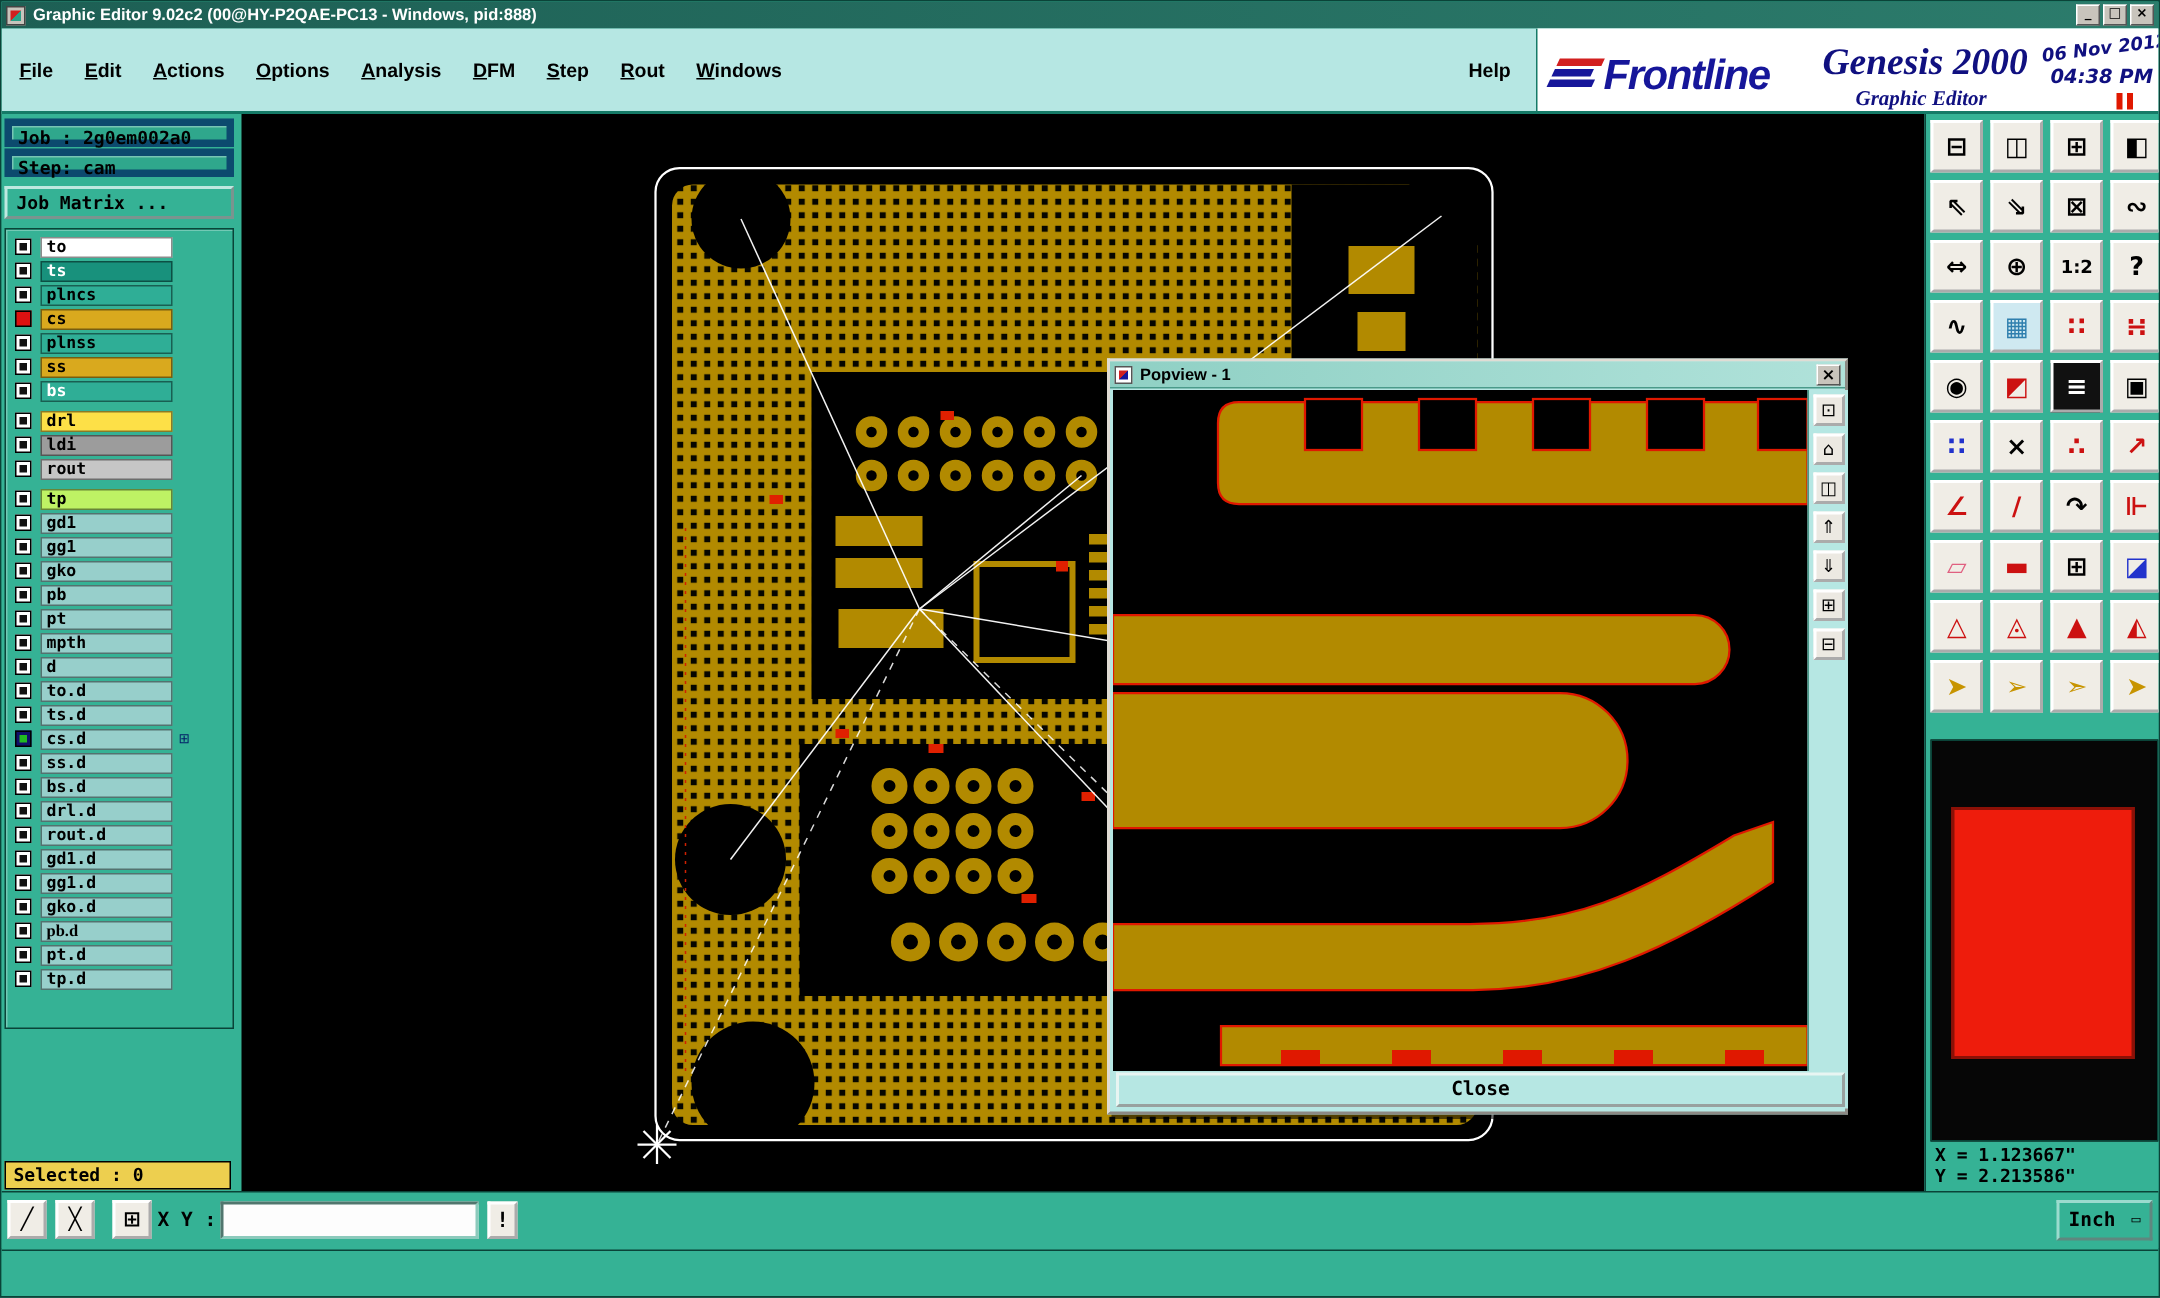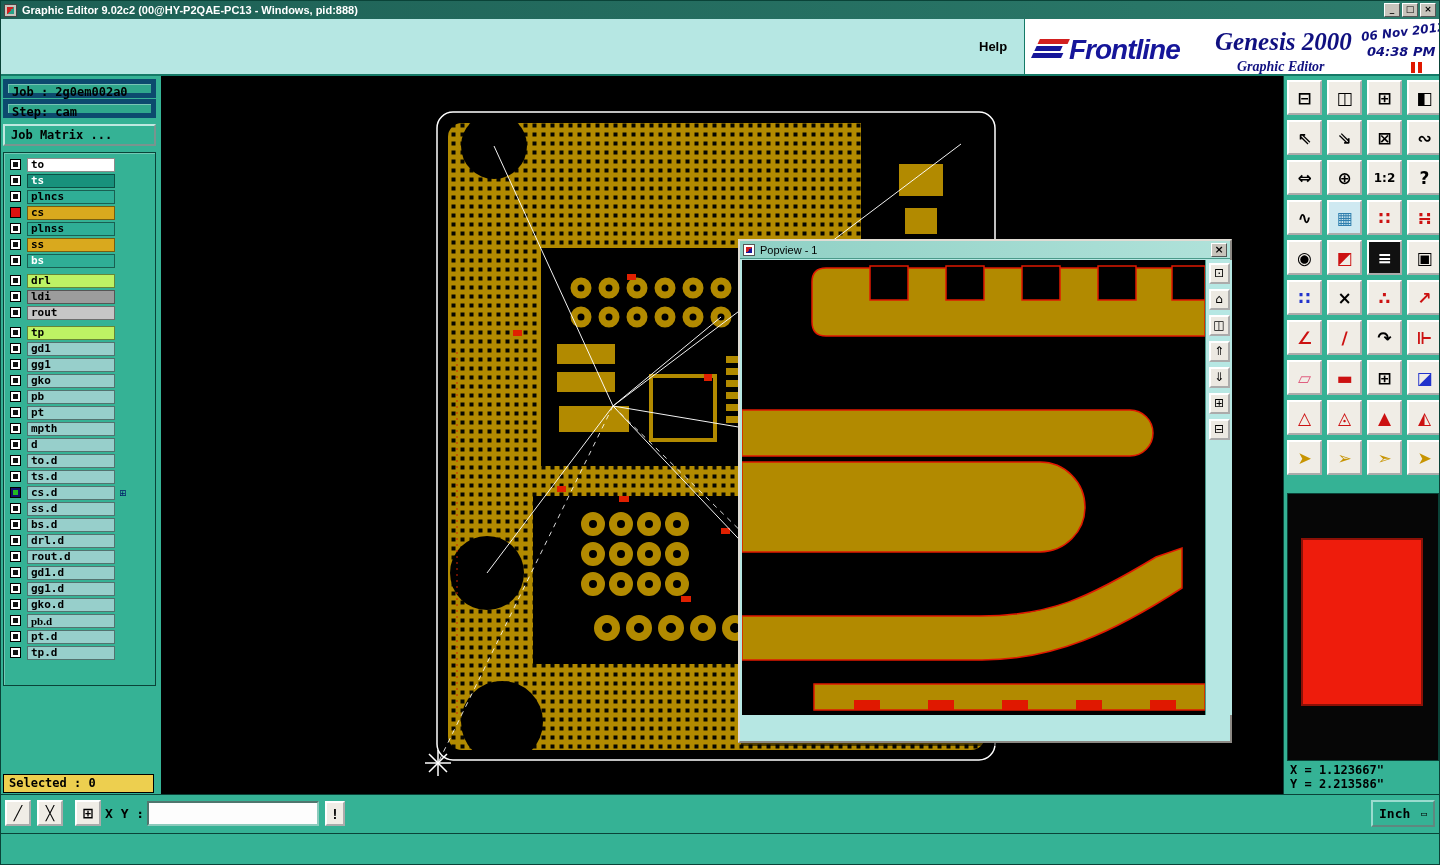--- a/index.html
+++ b/index.html
@@ -70,21 +70,21 @@
   .canvas { position:absolute; left:160px; top:0; width:1122px; height:718px; background:#000; overflow:hidden; }
   .canvas > svg { position:absolute; left:0; top:0; }
 
   
   .popview { position:absolute; left:577px; top:163px; width:494px; height:504px; background:#b6e7e3;
     border:2px outset #e0dcd4; box-shadow:3px 3px 0 rgba(0,0,0,.55); }
   .pv-titlebar { height:18px; background:linear-gradient(90deg,#8fd0c4,#b0e2da); display:flex; align-items:center;
     padding:0 3px; gap:5px; border-bottom:1px solid #4a9a8a; }
   .pv-icon { width:12px; height:12px; background:#fff; border:1px solid #555; position:relative; flex:0 0 auto; }
   .pv-icon::after { content:""; position:absolute; inset:2px; background:linear-gradient(135deg,#d02020 50%,#16169a 50%); }
-  .pv-title { font-size:11px; font-weight:normal; font-family:"Liberation Sans",sans-serif; color:#000; }
+  .pv-title { font-size:11px; font-weight:bold; font-family:"Liberation Sans",sans-serif; color:#000; }
   .pv-close { margin-left:auto; width:16px; height:14px; background:#c8c4bc; border:1px solid; border-color:#fff #555 #555 #fff;
     text-align:center; line-height:11px; font-size:11px; font-weight:bold; cursor:default; }
   .pv-body { position:absolute; left:2px; top:19px; width:490px; height:455px; background:#000; }
   .pv-body svg { position:absolute; left:0; top:0; }
   .pv-tools { position:absolute; right:0; top:0; bottom:0; width:27px; background:#b6e7e3; border-left:1px solid #4a9a8a;
     padding:3px 2px; display:flex; flex-direction:column; gap:5px; align-items:center; }
   .pv-tool-btn { width:21px; height:21px; background:#ece9e2; border:2px outset #fff; font-size:12px; line-height:16px;
     text-align:center; color:#000; cursor:default; }
   .pv-footer { position:absolute; left:2px; bottom:2px; width:490px; height:25px; background:#b6e7e3; display:flex; }
   .pv-close-btn { flex:1; margin:1px 2px; background:#b6e7e3; border:2px outset #e8f5f2;
@@ -130,20 +130,31 @@
     <span class="app-icon"></span>
     <span class="title-text">Graphic Editor 9.02c2 (00@HY-P2QAE-PC13 - Windows, pid:888)</span>
     <span class="win-btns">
       <span class="win-btn">_</span>
       <span class="win-btn">□</span>
       <span class="win-btn">×</span>
     </span>
   </div>
 
   <div class="menubar">
+    <div class="menu-items">
+        <div class="menu-item">File</div>
+        <div class="menu-item">Edit</div>
+        <div class="menu-item">Actions</div>
+        <div class="menu-item">Options</div>
+        <div class="menu-item">Analysis</div>
+        <div class="menu-item">DFM</div>
+        <div class="menu-item">Step</div>
+        <div class="menu-item">Rout</div>
+        <div class="menu-item">Windows</div>
+      </div>
     <div class="menu-item menu-help">Help</div>
     <div class="branding">
       <span class="logo-stripes">
           <i class="s1"></i>
           <i class="s2"></i>
           <i class="s3"></i>
         </span>
       <span class="logo-text">Frontline</span>
       <span class="product">Genesis 2000</span>
       <span class="brand-date">06 Nov 2012</span>
@@ -202,21 +213,21 @@
           <div class="layer-row">
             <span class="layer-cb" style="background: rgb(255, 255, 255);">
               <i style="background: rgb(17, 17, 17);"></i>
             </span>
             <span class="layer-name" style="background: rgb(47, 174, 150); color: rgb(255, 255, 255);">bs</span>
           </div>
           <div class="layer-row gap">
             <span class="layer-cb" style="background: rgb(255, 255, 255);">
               <i style="background: rgb(17, 17, 17);"></i>
             </span>
-            <span class="layer-name" style="background: #bef264; color: rgb(0, 0, 0);">drl</span>
+            <span class="layer-name" style="background: #fde047; color: rgb(0, 0, 0);">drl</span>
           </div>
           <div class="layer-row">
             <span class="layer-cb" style="background: rgb(255, 255, 255);">
               <i style="background: rgb(17, 17, 17);"></i>
             </span>
             <span class="layer-name" style="background: rgb(156, 156, 156); color: rgb(0, 0, 0);">ldi</span>
           </div>
           <div class="layer-row">
             <span class="layer-cb" style="background: rgb(255, 255, 255);">
               <i style="background: rgb(17, 17, 17);"></i>
@@ -487,20 +498,23 @@
           </svg>
           <div class="pv-tools">
               <div class="pv-tool-btn">⊡</div>
               <div class="pv-tool-btn">⌂</div>
               <div class="pv-tool-btn">◫</div>
               <div class="pv-tool-btn">⇑</div>
               <div class="pv-tool-btn">⇓</div>
               <div class="pv-tool-btn">⊞</div>
               <div class="pv-tool-btn">⊟</div>
             </div>
+        </div>
+        <div class="pv-footer">
+          <button class="pv-close-btn">Close</button>
         </div>
       </div>
     </div>
 
     <div class="right-panel">
       <div class="tool-grid">
           <div class="tool-btn">⊟</div>
           <div class="tool-btn">◫</div>
           <div class="tool-btn">⊞</div>
           <div class="tool-btn">◧</div>

